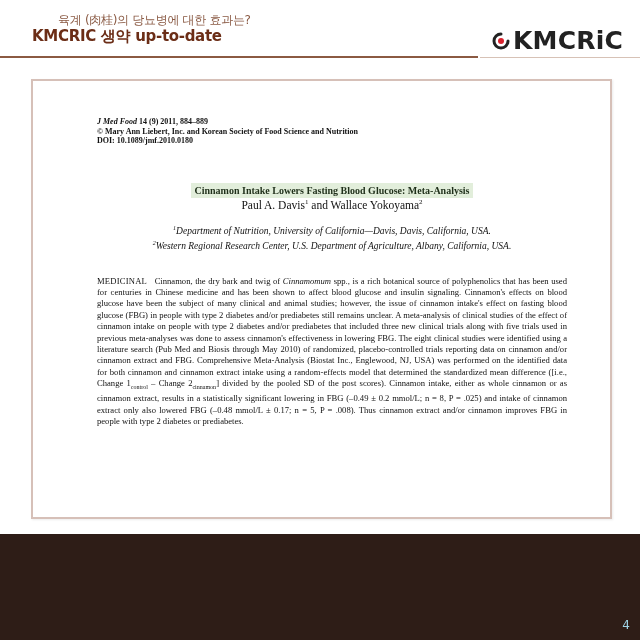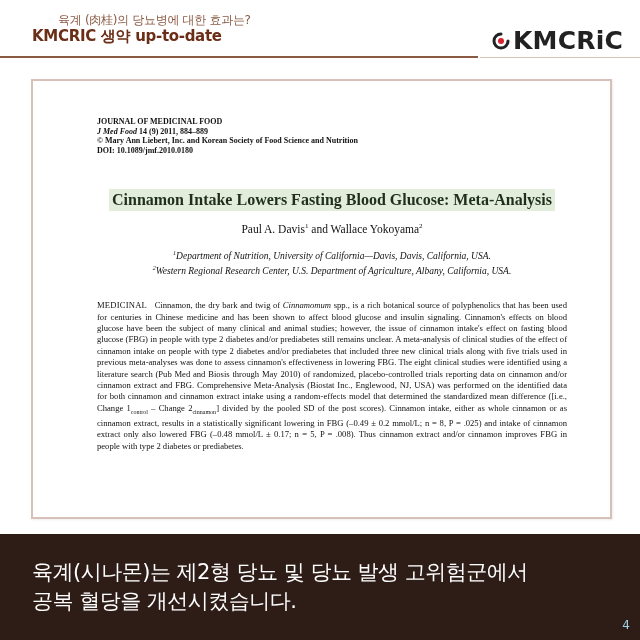--- a/index.html
+++ b/index.html
@@ -9,22 +9,22 @@
   .rule-dark { position:absolute; left:0; top:56px; width:478px; height:2px; background:#8b5a42; }
   .rule-light { position:absolute; left:480px; top:57px; width:160px; height:1px; background:#d7c2b6; }
   .logo { position:absolute; left:492px; top:26px; display:flex; align-items:center; }
   .logo-mark { width:18px; height:18px; position:relative; margin-right:3px; }
   .logo-text { font-family:"DejaVu Sans", sans-serif; font-size:25px; font-weight:bold; color:#222; letter-spacing:0.2px; }
   .paper { position:absolute; left:31px; top:79px; width:577px; height:436px; background:#fff; border:2px solid #d6c0b8; box-shadow:1px 1px 2px rgba(0,0,0,0.08); }
   .paper-inner { position:absolute; left:64px; top:20px; width:470px; font-family:"Liberation Serif", serif; color:#111; }
   .jhead { font-size:8px; line-height:9.5px; font-weight:bold; margin-top:16px; }
   .jhead i { font-style:italic;text-align:center; }
   .ptitle-wrap { text-align:center; margin-top:34px; }
-  .ptitle { display:inline-block; background:#e2eedb; padding:2px 3px; font-size:16px; font-weight:bold; color:#1f2f1a; }
-  .authors { text-align:center; font-size:11.5px; margin-top:11px; }
+  .ptitle { display:inline-block; background:#e2eedb; padding:2px 3px; font-size:10px; font-weight:bold; color:#1f2f1a; }
+  .authors { text-align:center; font-size:11.5px; }
   .affil { text-align:center; font-size:9.5px; font-style:italic; margin-top:12px; line-height:12px; }
   .abstract { font-size:8.6px; line-height:11.4px; margin-top:23px; text-align:justify; }
   .abstract .lbl { letter-spacing:0.2px; margin-right:5px; }
   .bottom { position:absolute; left:0; top:534px; width:640px; height:106px; background:#2e1d17; }
   .bottom-text { position:absolute; left:32px; top:24px; font-size:21px; line-height:29px; color:#ffffff; letter-spacing:-0.5px; }
   .page-num { position:absolute; right:10px; bottom:8px; font-size:12px; color:#9fd3e6; }
 </style>
 </head>
 <body>
 
@@ -39,21 +39,20 @@
       <path d="M9 2 A7 7 0 1 0 16 9" fill="none" stroke="#222" stroke-width="3" stroke-linecap="round"></path>
       <circle cx="9" cy="9" r="3" fill="#d9232e"></circle>
     </svg>
   </span>
   <span class="logo-text">KMCRiC</span>
 </div>
 
 <div class="paper">
   <div class="paper-inner">
     <div class="jhead">
-      <div>JOURNAL OF MEDICINAL FOOD</div>
       <div><i>J Med Food</i><span> 14 (9) 2011, 884–889</span></div>
       <div>© Mary Ann Liebert, Inc. and Korean Society of Food Science and Nutrition</div>
       <div>DOI: 10.1089/jmf.2010.0180</div>
     </div>
     <div class="ptitle-wrap">
       <span class="ptitle">Cinnamon Intake Lowers Fasting Blood Glucose: Meta-Analysis</span>
     </div>
     <div class="authors">
       <span>Paul A. Davis</span><sup style="font-size:7px">1</sup><span> and Wallace Yokoyama</span><sup style="font-size:7px">2</sup>
     </div>
@@ -62,18 +61,14 @@
       <div><sup style="font-size:6px">2</sup><span>Western Regional Research Center, U.S. Department of Agriculture, Albany, California, USA.</span></div>
     </div>
     <div class="abstract">
       <span class="lbl">MEDICINAL</span>
       <span>Cinnamon, the dry bark and twig of </span><i>Cinnamomum</i><span> spp., is a rich botanical source of polyphenolics that has been used for centuries in Chinese medicine and has been shown to affect blood glucose and insulin signaling. Cinnamon's effects on blood glucose have been the subject of many clinical and animal studies; however, the issue of cinnamon intake's effect on fasting blood glucose (FBG) in people with type 2 diabetes and/or prediabetes still remains unclear. A meta-analysis of clinical studies of the effect of cinnamon intake on people with type 2 diabetes and/or prediabetes that included three new clinical trials along with five trials used in previous meta-analyses was done to assess cinnamon's effectiveness in lowering FBG. The eight clinical studies were identified using a literature search (Pub Med and Biosis through May 2010) of randomized, placebo-controlled trials reporting data on cinnamon and/or cinnamon extract and FBG. Comprehensive Meta-Analysis (Biostat Inc., Englewood, NJ, USA) was performed on the identified data for both cinnamon and cinnamon extract intake using a random-effects model that determined the standardized mean difference ([i.e., Change 1</span><sub style="font-size:6px">control</sub><span> – Change 2</span><sub style="font-size:6px">cinnamon</sub><span>] divided by the pooled SD of the post scores). Cinnamon intake, either as whole cinnamon or as cinnamon extract, results in a statistically significant lowering in FBG (–0.49 ± 0.2 mmol/L; n = 8, P = .025) and intake of cinnamon extract only also lowered FBG (–0.48 mmol/L ± 0.17; n = 5, P = .008). Thus cinnamon extract and/or cinnamon improves FBG in people with type 2 diabetes or prediabetes.</span>
     </div>
   </div>
 </div>
 
 <div class="bottom">
-  <div class="bottom-text">
-    <div>육계(시나몬)는 제2형 당뇨 및 당뇨 발생 고위험군에서</div>
-    <div>공복 혈당을 개선시켰습니다.</div>
-  </div>
   <div class="page-num">4</div>
 </div>
 
 </body></html>

